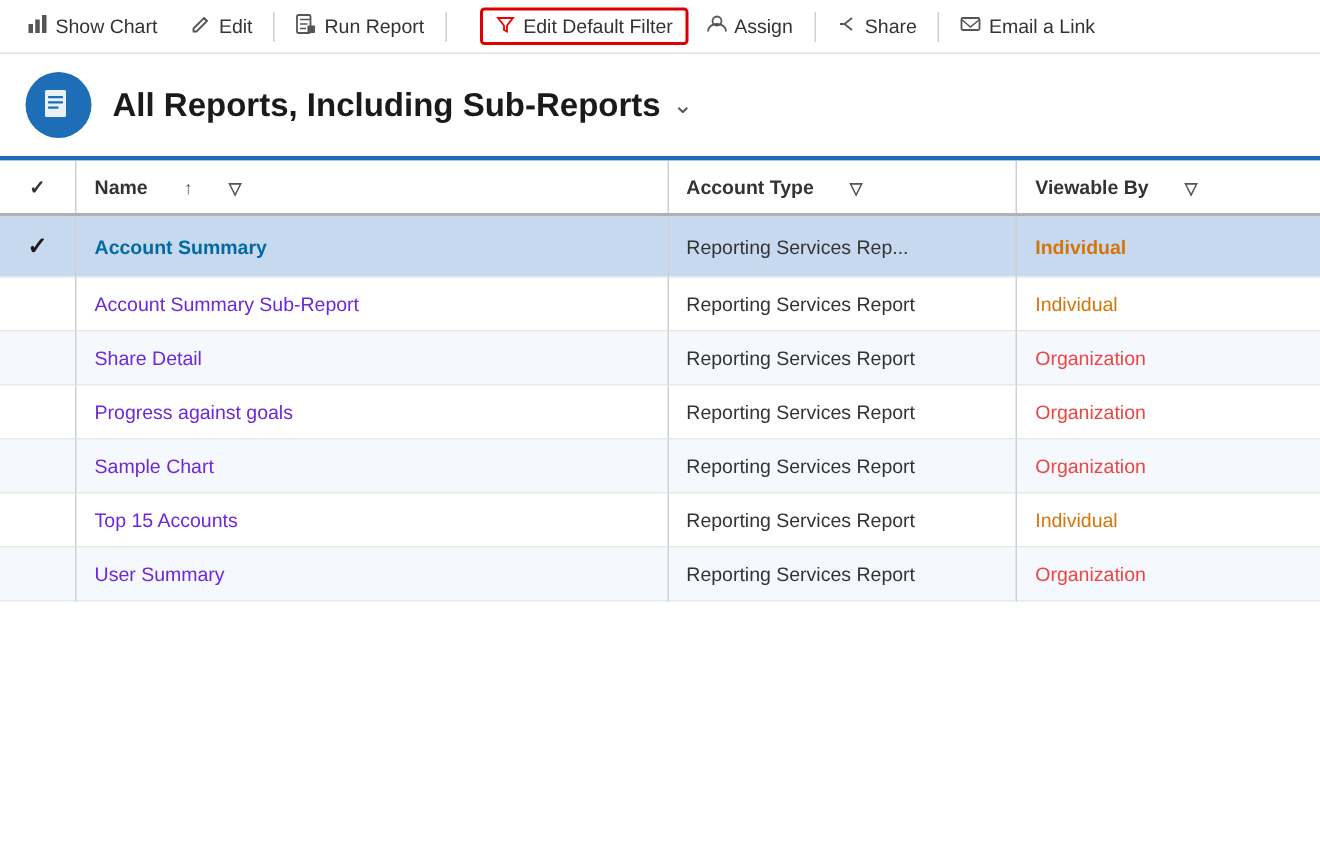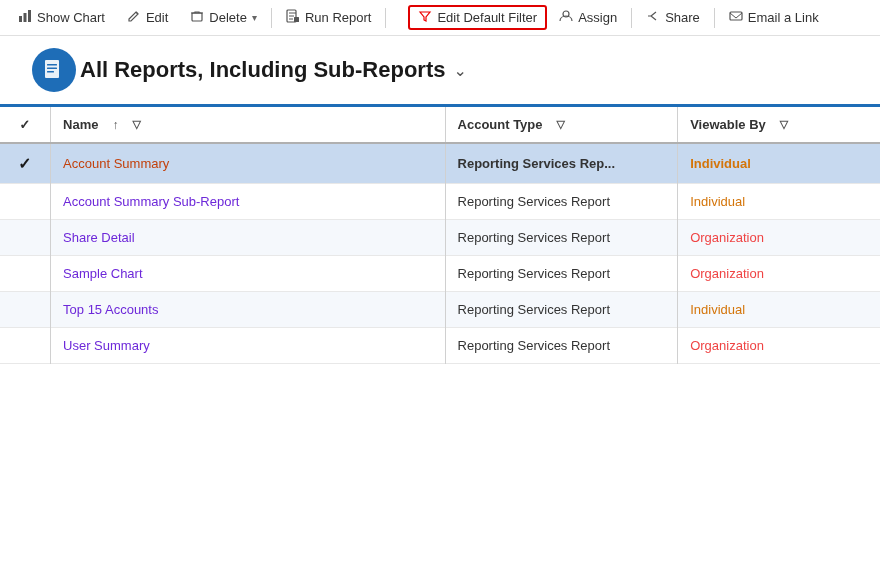--- a/index.html
+++ b/index.html
@@ -51,22 +51,22 @@
     }
     .dropdown-arrow {
       font-size: 10px;
       color: #666;
     }
 
     
     .page-header {
       display: flex;
       align-items: center;
-      padding: 12px 32px;
-      gap: 4px;
+      padding: 12px 17px;
+      gap: 14px;
       border-bottom: 3px solid #1e6db7;
       background: #fff;
     }
     .page-icon {
       width: 44px;
       height: 44px;
       background: #1e6db7;
       border-radius: 50%;
       display: flex;
       align-items: center;
@@ -115,22 +115,22 @@
       width: 50px;
       text-align: center;
       border-right: 1px solid #d0d0d0;
     }
     .col-name { width: 390px; border-right: 1px solid #d0d0d0; }
     .col-type { width: 230px; border-right: 1px solid #d0d0d0; }
     .col-viewable { width: 200px; }
 
     .th-content {
       display: flex;
-      align-items: center;
-      gap: 14px;
+      align-items: flex-end;
+      gap: 24px;
     }
     .sort-icon { font-size: 12px; color: #555; }
     .filter-icon { font-size: 11px; color: #555; cursor: pointer; }
 
     tbody tr {
       border-bottom: 1px solid #e8e8e8;
     }
     tbody tr:nth-child(odd) { background: #f5f8fc; }
     tbody tr:nth-child(even) { background: #fff; }
     tbody tr.selected { background: #c7d9ef !important; }
@@ -151,25 +151,25 @@
       color: #1a1a1a;
       font-size: 16px;
       font-weight: bold;
     }
     .row-link {
       color: #6d28d9;
       text-decoration: none;
       cursor: pointer;
     }
     .selected .row-link {
-      color: #c2410c;
+      color: #0369a1;
+      font-weight: 700;
+    }
+    .selected .col-type-text {
       font-weight: 400;
-    }
-    .selected .col-type-text {
-      font-weight: 700;
     }
     .selected .col-viewable-text {
       font-weight: 600;
     }
     .viewable-individual { color: #d4750a; }
     .viewable-org { color: #ef4444; }
     .selected .viewable-individual { color: #d4750a; font-weight: 600; }
   </style>
 </head>
 <body>
@@ -182,29 +182,20 @@
           <rect x="10" y="1" width="3" height="12" fill="#555"></rect>
         </svg></span>
       <span>Show Chart</span>
     </button>
     <button class="toolbar-btn">
       <span class="icon"><svg width="14" height="14" viewBox="0 0 14 14" fill="none">
           <path d="M2 10L9 3l2 2-7 7H2v-2z" stroke="#555" stroke-width="1.2" fill="none"></path>
           <path d="M9 3l2 2" stroke="#555" stroke-width="1.2"></path>
         </svg></span>
       <span>Edit</span>
-    </button>
-    <button class="toolbar-btn">
-      <span class="icon"><svg width="14" height="14" viewBox="0 0 14 14" fill="none">
-          <rect x="2" y="4" width="10" height="8" rx="1" stroke="#555" stroke-width="1.2" fill="none"></rect>
-          <path d="M5 4V3h4v1" stroke="#555" stroke-width="1.2"></path>
-          <path d="M1 4h12" stroke="#555" stroke-width="1.2"></path>
-        </svg></span>
-      <span>Delete</span>
-      <span class="dropdown-arrow">▾</span>
     </button>
     <div class="toolbar-separator"></div>
     <button class="toolbar-btn">
       <span class="icon"><svg width="14" height="14" viewBox="0 0 14 14" fill="none">
           <rect x="1" y="1" width="9" height="12" rx="1" stroke="#555" stroke-width="1.2" fill="none"></rect>
           <path d="M3 4h7M3 7h5M3 10h4" stroke="#555" stroke-width="1"></path>
           <rect x="8" y="8" width="5" height="5" fill="#555" rx="0.5"></rect>
         </svg></span>
       <span>Run Report</span>
     </button>
@@ -296,20 +287,26 @@
           <td class="col-viewable"><span class="col-viewable-text viewable-individual">Individual</span></td>
         </tr>
         <tr>
           <td></td>
           <td class="col-name"><a class="row-link">Share Detail</a></td>
           <td class="col-type"><span class="col-type-text">Reporting Services Report</span></td>
           <td class="col-viewable"><span class="col-viewable-text viewable-org">Organization</span></td>
         </tr>
         <tr>
           <td></td>
+          <td class="col-name"><a class="row-link">Progress against goals</a></td>
+          <td class="col-type"><span class="col-type-text">Reporting Services Report</span></td>
+          <td class="col-viewable"><span class="col-viewable-text viewable-org">Organization</span></td>
+        </tr>
+        <tr>
+          <td></td>
           <td class="col-name"><a class="row-link">Sample Chart</a></td>
           <td class="col-type"><span class="col-type-text">Reporting Services Report</span></td>
           <td class="col-viewable"><span class="col-viewable-text viewable-org">Organization</span></td>
         </tr>
         <tr>
           <td></td>
           <td class="col-name"><a class="row-link">Top 15 Accounts</a></td>
           <td class="col-type"><span class="col-type-text">Reporting Services Report</span></td>
           <td class="col-viewable"><span class="col-viewable-text viewable-individual">Individual</span></td>
         </tr>

